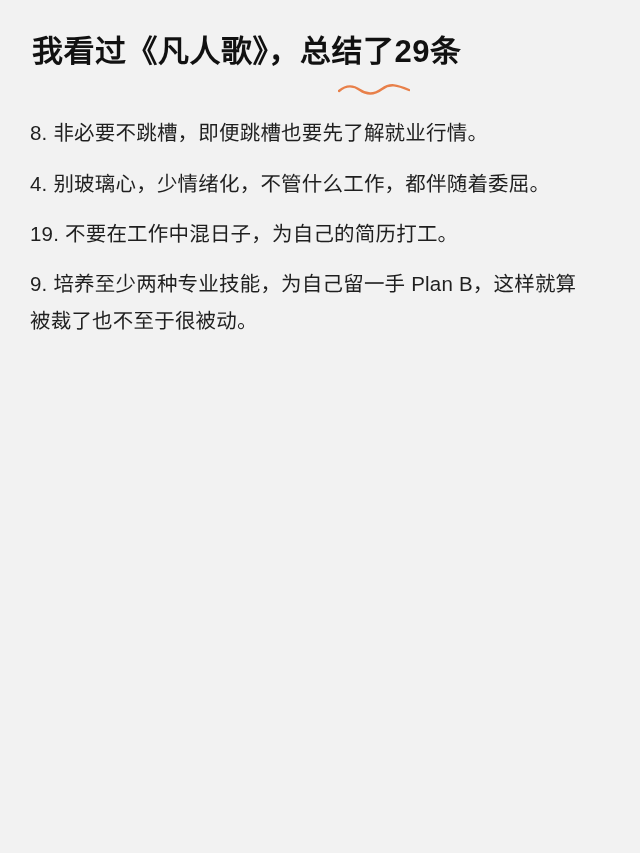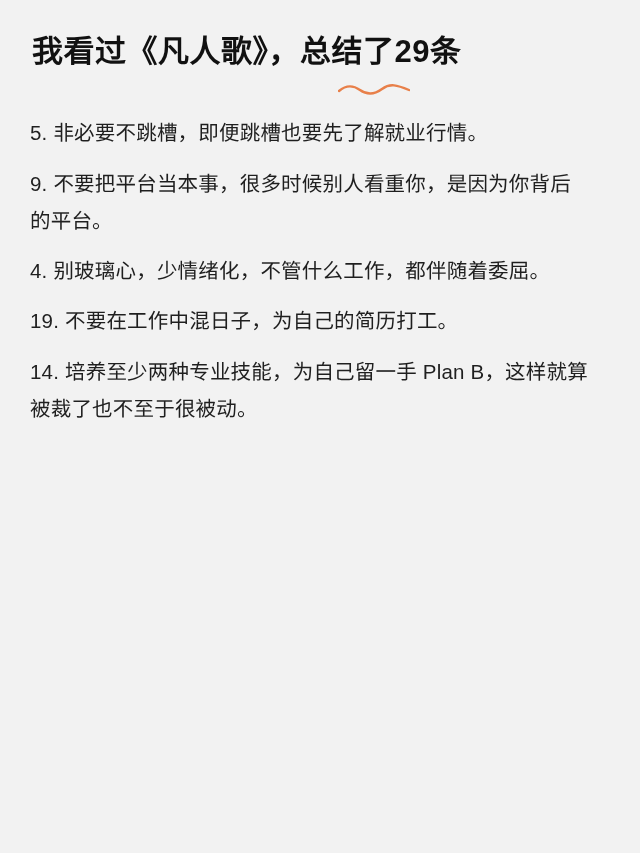--- a/index.html
+++ b/index.html
@@ -69,20 +69,19 @@
 <div class="page">
 
   <div class="title-wrap">
     <div class="title"><span>我看过《凡人歌》，总结了</span><span class="underlined">29条</span></div>
     <svg class="squiggle" viewBox="0 0 72 12" xmlns="http://www.w3.org/2000/svg">
       <path d="M1 7 C 8 1, 15 1, 22 6 S 36 11, 44 5 S 59 1, 71 6" fill="none" stroke="#e8804a" stroke-width="2.4" stroke-linecap="round"></path>
     </svg>
   </div>
 
   <div class="body-list">
-    <p class="item">5. 非必要不跳槽，即便跳槽也要先了解就业行情。</p>
-    <p class="item">9. 不要把平台当本事，很多时候别人看重你，是因为你背后的平台。</p>
+    <p class="item">8. 非必要不跳槽，即便跳槽也要先了解就业行情。</p>
     <p class="item">4. 别玻璃心，少情绪化，不管什么工作，都伴随着委屈。</p>
     <p class="item">19. 不要在工作中混日子，为自己的简历打工。</p>
-    <p class="item">14. 培养至少两种专业技能，为自己留一手 Plan B，这样就算被裁了也不至于很被动。</p>
+    <p class="item">9. 培养至少两种专业技能，为自己留一手 Plan B，这样就算被裁了也不至于很被动。</p>
   </div>
 
 </div>
 
 </body></html>

